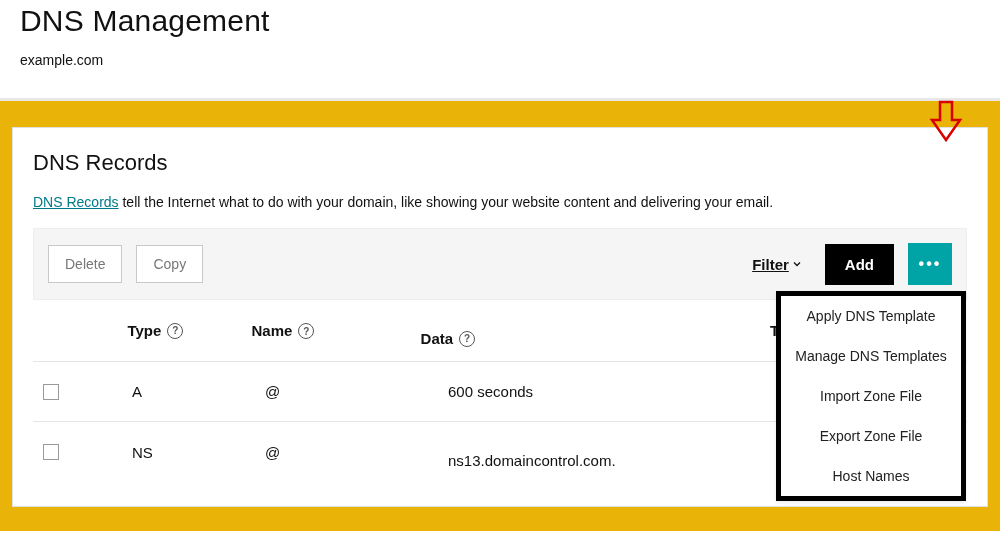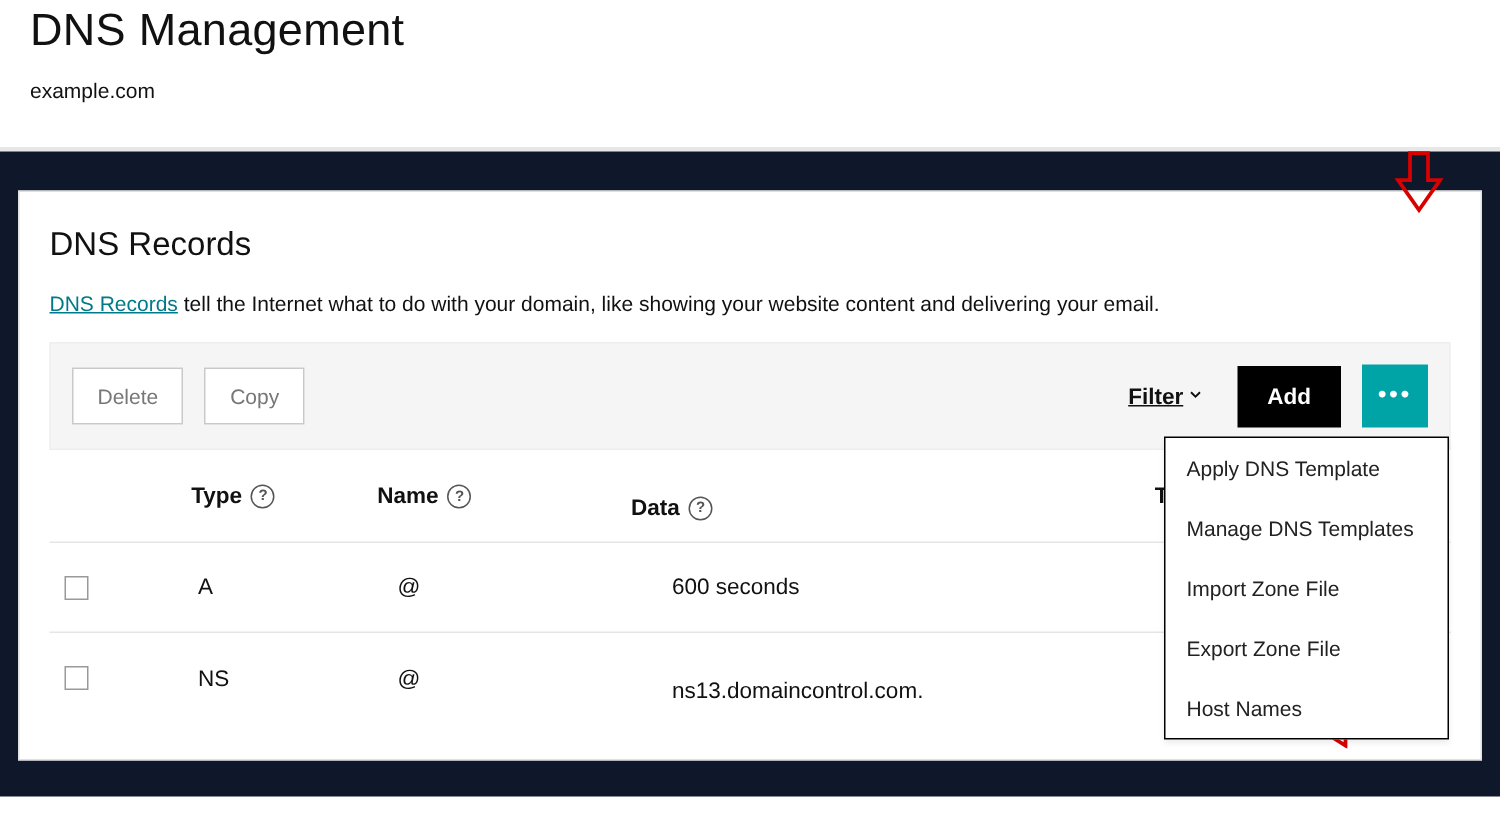--- a/index.html
+++ b/index.html
@@ -4,21 +4,21 @@
 <style>
   * { box-sizing: border-box; }
   html, body { margin:0; padding:0; font-family: -apple-system, BlinkMacSystemFont, "Segoe UI", Helvetica, Arial, sans-serif; color:#111; }
   body { width:1000px; height:553px; overflow:hidden; background:#fff; }
 
   .page-header { padding: 4px 20px 12px 20px; }
   .page-title { font-size:30px; font-weight:400; margin:0 0 14px 0; letter-spacing:0.2px; }
   .domain-name { font-size:14px; color:#111; }
 
   .divider-band { height:3px; background:#e7e7e7; margin-top:18px; }
-  .gray-area { background:#0f172a; padding:26px 12px 0 12px; height:430px; position:relative; }
+  .gray-area { background:#eab308; padding:26px 12px 0 12px; height:430px; position:relative; }
 
   .card { background:#fff; border:1px solid #e0e0e0; padding:22px 20px 0 20px; height:380px; position:relative; }
 
   .section-title { font-size:22px; font-weight:400; margin:0 0 18px 0; }
   .help-line { font-size:14px; margin:0 0 18px 0; }
   .help-line a { color:#007a8a; text-decoration:underline; }
 
   .toolbar { background:#f5f5f5; border:1px solid #eee; padding:14px 14px; display:flex; align-items:center; gap:14px; position:relative; }
   .btn-outline { background:#fff; border:1px solid #c9c9c9; color:#777; padding:10px 16px; font-size:14px; cursor:pointer; }
   .spacer { flex:1; }
@@ -35,21 +35,21 @@
   .col-data  { width:340px; display:flex; align-items:center; gap:6px;margin-top:16px; }
   .col-ttl   { width:160px; display:flex; gap:6px; }
   .col-act   { flex:1; display:flex; justify-content:flex-end; }
 
   .chk { width:16px; height:16px; border:1px solid #999; background:#fff; cursor:pointer; }
 
   .help-icon { display:inline-flex; width:16px; height:16px; border:1.5px solid #555; border-radius:50%; align-items:center; justify-content:center; font-size:10px; color:#555; cursor:pointer; }
 
   .edit-icon svg { width:16px; height:16px; }
 
-  .dropdown { position:absolute; top:62px; right:0; width:190px; background:#fff; border:1px solid #000000; box-shadow:0 2px 4px rgba(0,0,0,0.08); z-index:5; }
+  .dropdown { position:absolute; top:62px; right:0; width:190px; background:#fff; border:5px solid #000000; box-shadow:0 2px 4px rgba(0,0,0,0.08); z-index:5;text-align:center; }
   .dropdown .item { padding:12px 14px; font-size:14px; color:#222; cursor:pointer; }
 
   .arrow-down-big { position:absolute; right:24px; top:-28px; }
   .arrow-left-small { position:absolute; right:66px; bottom:2px; }
 
   .table-head .col-check { }
 </style>
 </head>
 <body>
 

